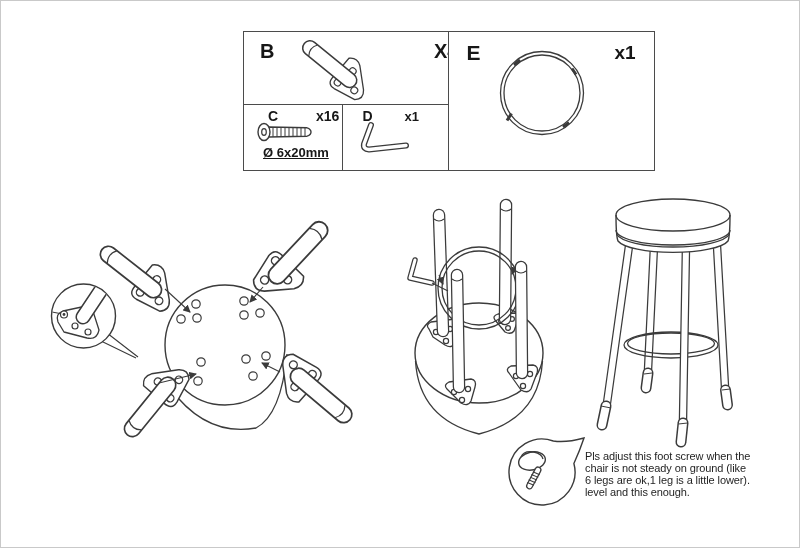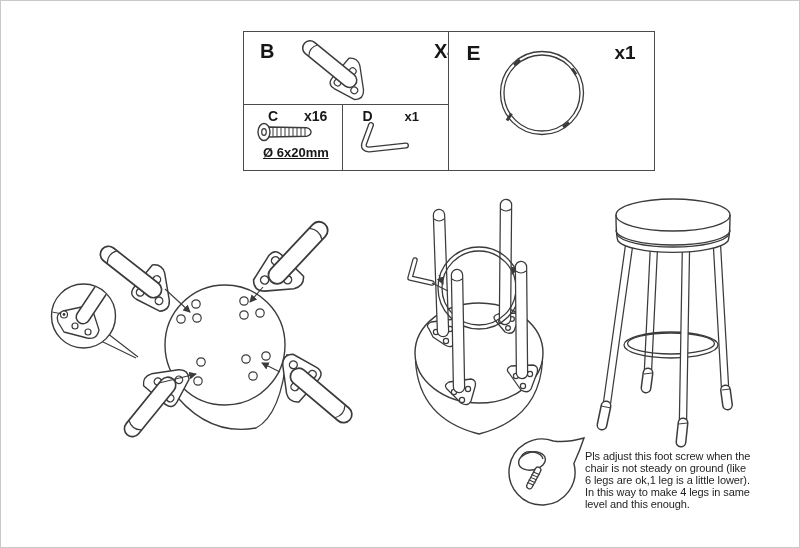--- a/index.html
+++ b/index.html
@@ -51,21 +51,21 @@
   <div class="cell" style="left:242px;top:30px;width:206px;height:74px;">
     <span class="plabel" style="left:16px;top:8px;font-size:20px;">B</span>
     <span class="plabel" style="left:146px;top:8px;font-size:20px;margin-left:44px;">X4</span>
     <svg style="left:40px;top:1px;" width="160" height="71" viewBox="0 0 160 71">
       <use href="#leg-part" transform="translate(22,12) rotate(38)"></use>
     </svg>
   </div>
 
   <div class="cell" style="left:242px;top:102.5px;width:100px;height:67.5px;">
     <span class="plabel" style="left:24px;top:3px;font-size:14px;">C</span>
-    <span class="plabel" style="left:60px;top:3px;font-size:14px;">x16</span>
+    <span class="plabel" style="left:72px;top:3px;font-size:14px;">x16</span>
     <svg style="left:8px;top:12px;" width="90" height="30" viewBox="0 0 90 30">
       <path class="shape" d="M 17,10 L 55,10.8 Q 59,12 59,15 Q 59,18 55,19.2 L 17,20 Z"></path>
       <path class="lnt" d="M21,10.4 L21,19.8 M25,10.4 L25,19.8 M29,10.5 L29,19.7 M33,10.5 L33,19.6 M37,10.6 L37,19.5 M41,10.6 L41,19.4 M45,10.7 L45,19.4 M49,10.7 L49,19.3 M53,10.8 L53,19.2"></path>
       <ellipse class="shape" cx="12" cy="15" rx="6" ry="8.5"></ellipse>
       <ellipse class="hole" cx="12" cy="15" rx="2.3" ry="3.4"></ellipse>
     </svg>
     <span class="plabel" style="left:19px;top:40px;font-size:13px;text-decoration:underline;">Ø 6x20mm</span>
   </div>
 
   <div class="cell" style="left:340.5px;top:102.5px;width:107.5px;height:67.5px;">
@@ -235,17 +235,16 @@
         <path class="ti" stroke-width="4.5" d="M 42,44 L 42,62"></path>
         <path class="lnt" d="M 38.3,48 L 45.7,47.4 M 38.3,51 L 45.7,50.4 M 38.3,54 L 45.7,53.4 M 38.3,57 L 45.7,56.4 M 38.4,60 L 45.6,59.4"></path>
       </g>
     </g>
   </svg>
 
   <div class="note">
     <div>Pls adjust this foot screw when the</div>
     <div>chair is not steady on ground (like</div>
     <div>6 legs are ok,1 leg is a little lower).</div>
-    <div>In this way to make 4 legs in same</div>
     <div>level and this enough.</div>
   </div>
 
 </div>
 
 </body></html>

